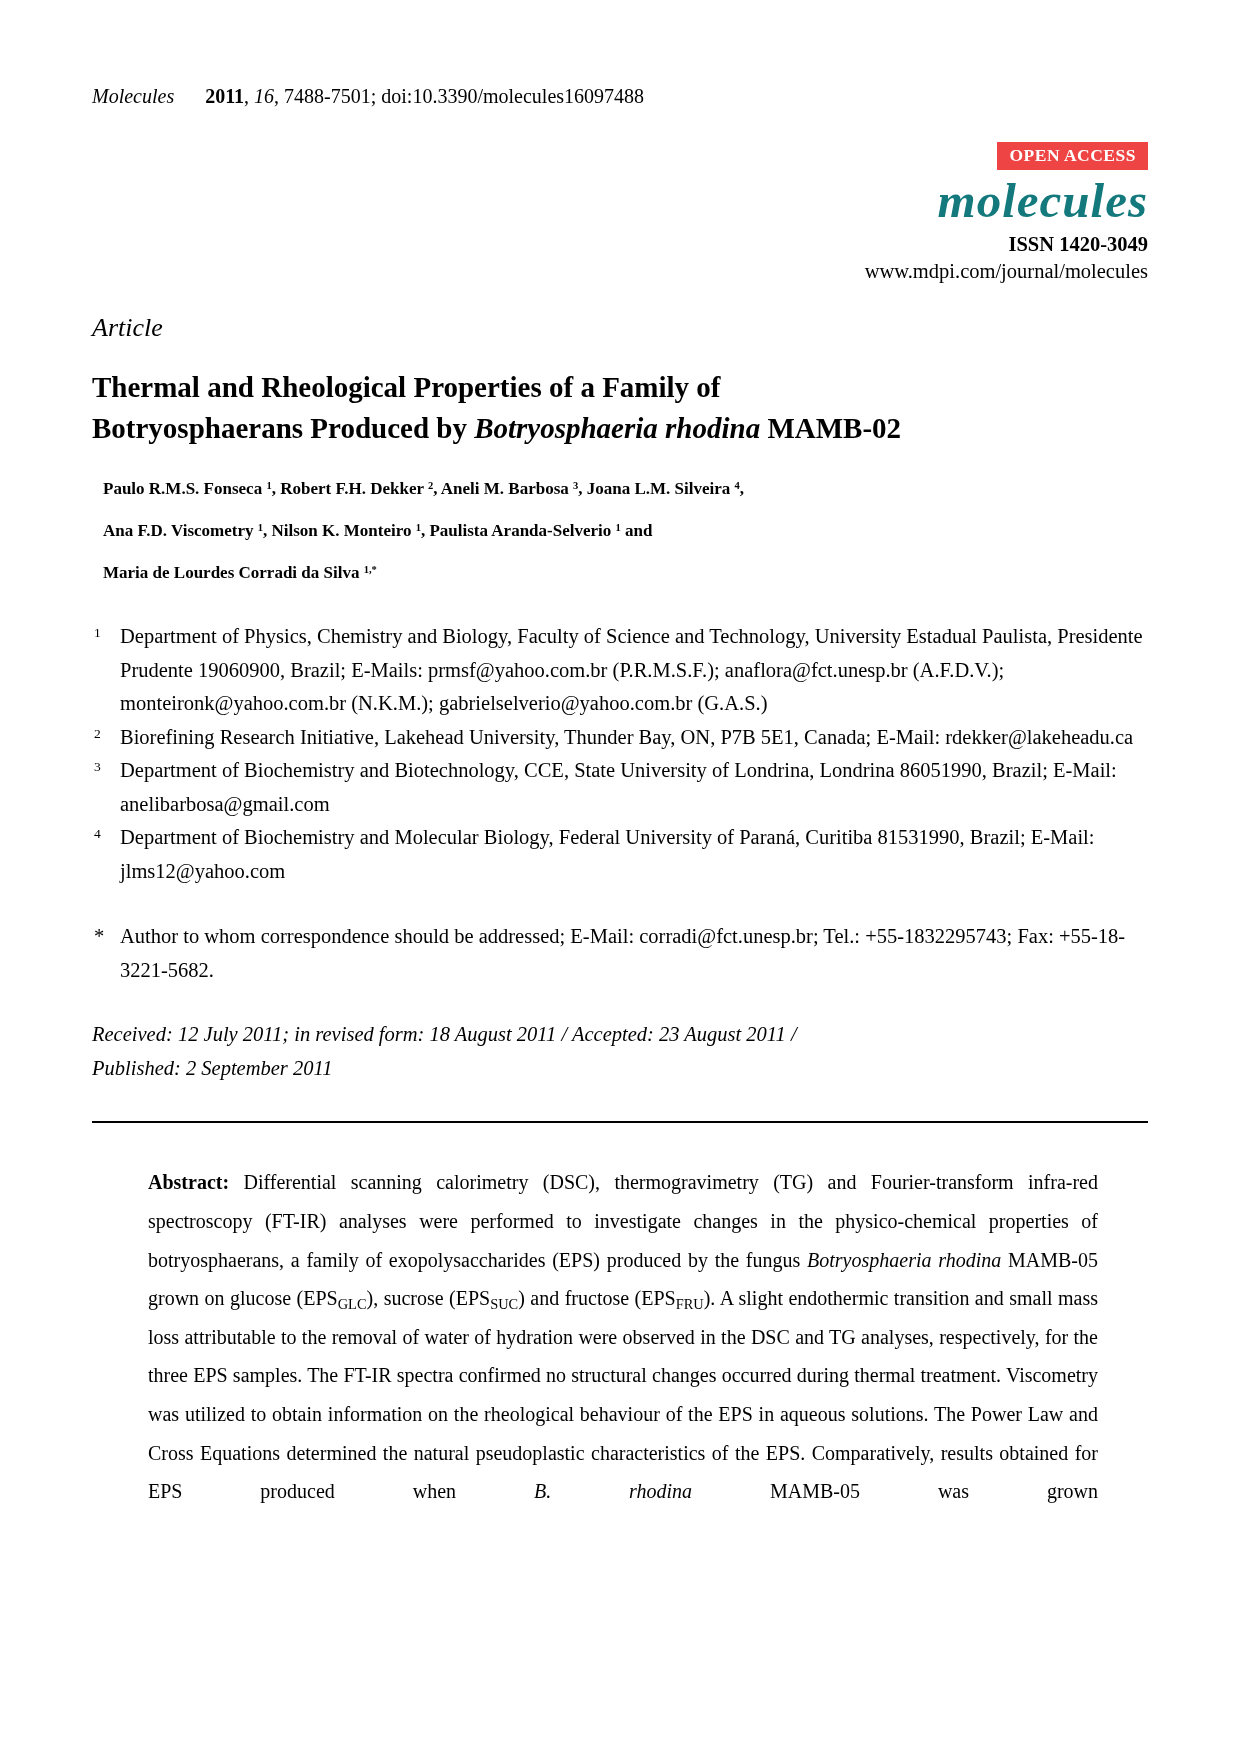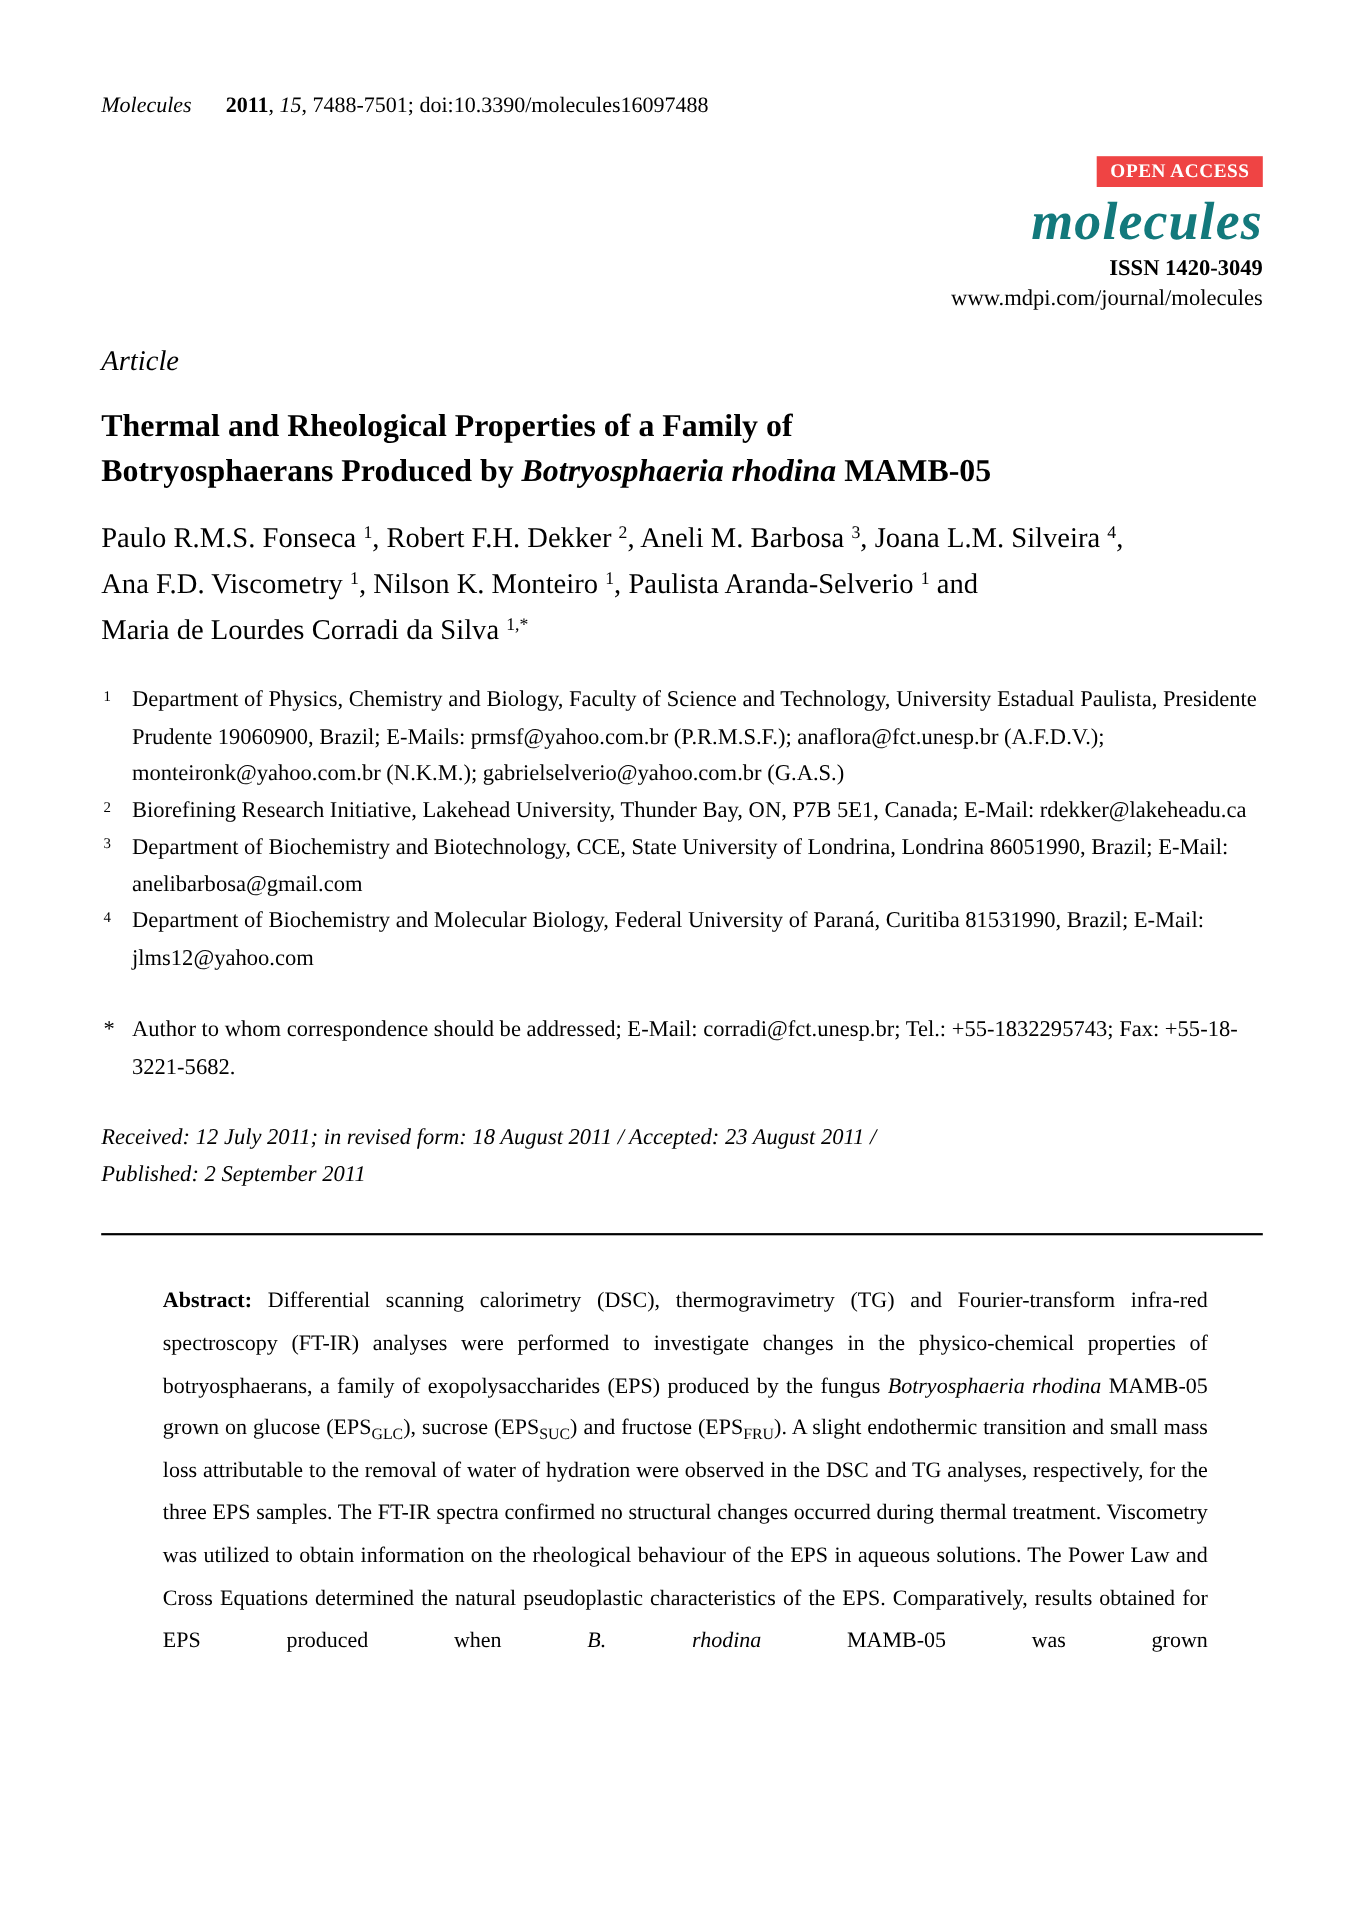--- a/index.html
+++ b/index.html
@@ -25,21 +25,21 @@
     font-size: 49px; font-weight: bold; font-style: italic;
     line-height: 54px; margin-top: 4px; letter-spacing: 1px;
   }
   .issn { font-size: 20.5px; font-weight: bold; line-height: 27px; margin-top: 3px; }
   .website { font-size: 20.5px; line-height: 27px; }
 
   .article-label { font-style: italic; font-size: 26px; margin-top: 28px; }
 
   .title { font-size: 29px; font-weight: bold; line-height: 41px; margin-top: 24px; }
 
-  .authors { font-size: 26px; font-weight: normal; margin-top: 16px; }
+  .authors { font-size: 17px; font-weight: bold; margin-top: 16px; margin-left: 11px; }
   .authors .aline { line-height: 42px; }
   .sup {
     font-size: 0.62em; position: relative; top: -0.55em; line-height: 0;
   }
   .sub {
     font-size: 0.72em; position: relative; bottom: -0.25em; line-height: 0;
   }
 
   .aff-list { margin-top: 26px; font-size: 20.5px; }
   .hang { position: relative; padding-left: 28px; line-height: 33.5px; }
@@ -58,34 +58,34 @@
     font-size: 20px; line-height: 38.6px;
     text-align: justify; text-align-last: justify;
   }
   .abstract-label { font-weight: bold; }
 </style>
 </head>
 <body>
 
 <div class="page">
 
-  <p class="journal-line"><span class="i">Molecules</span><span class="b"> 2011</span><span>, </span><span class="i">15</span><span>, 7488-7501; doi:10.3390/molecules16097488</span></p>
+  <p class="journal-line"><span class="i">Molecules</span><span class="b"> 2011</span><span>, </span><span class="i">16</span><span>, 7488-7501; doi:10.3390/molecules16097488</span></p>
 
   <div class="masthead">
     <div>
       <span class="badge" id="badge" style="background: #ef4444; color: rgb(255, 255, 255);">OPEN ACCESS</span>
     </div>
     <div class="logo" id="logo" style="color: rgb(19, 121, 124);">molecules</div>
     <div class="issn">ISSN 1420-3049</div>
     <div class="website">www.mdpi.com/journal/molecules</div>
   </div>
 
   <div class="article-label">Article</div>
 
-  <h1 class="title"><span>Thermal and Rheological Properties of a Family of</span><br><span>Botryosphaerans Produced by </span><span class="i">Botryosphaeria rhodina</span><span> MAMB-05</span></h1>
+  <h1 class="title"><span>Thermal and Rheological Properties of a Family of</span><br><span>Botryosphaerans Produced by </span><span class="i">Botryosphaeria rhodina</span><span> MAMB-02</span></h1>
 
   <div class="authors">
     <div class="aline"><span>Paulo R.M.S. Fonseca </span><span class="sup">1</span><span>, Robert F.H. Dekker </span><span class="sup">2</span><span>, Aneli M. Barbosa </span><span class="sup">3</span><span>, Joana L.M. Silveira </span><span class="sup">4</span><span>,</span></div>
     <div class="aline"><span>Ana F.D. Viscometry </span><span class="sup">1</span><span>, Nilson K. Monteiro </span><span class="sup">1</span><span>, Paulista Aranda-Selverio </span><span class="sup">1</span><span> and</span></div>
     <div class="aline"><span>Maria de Lourdes Corradi da Silva </span><span class="sup">1,*</span></div>
   </div>
 
   <div class="aff-list">
     <div class="hang"><span class="hang-marker">1</span><span>Department of Physics, Chemistry and Biology, Faculty of Science and Technology, University Estadual Paulista, Presidente Prudente 19060900, Brazil; E-Mails: prmsf@yahoo.com.br (P.R.M.S.F.); anaflora@fct.unesp.br (A.F.D.V.); monteironk@yahoo.com.br (N.K.M.); gabrielselverio@yahoo.com.br (G.A.S.)</span></div>
     <div class="hang"><span class="hang-marker">2</span><span>Biorefining Research Initiative, Lakehead University, Thunder Bay, ON, P7B 5E1, Canada; E-Mail: rdekker@lakeheadu.ca</span></div>

